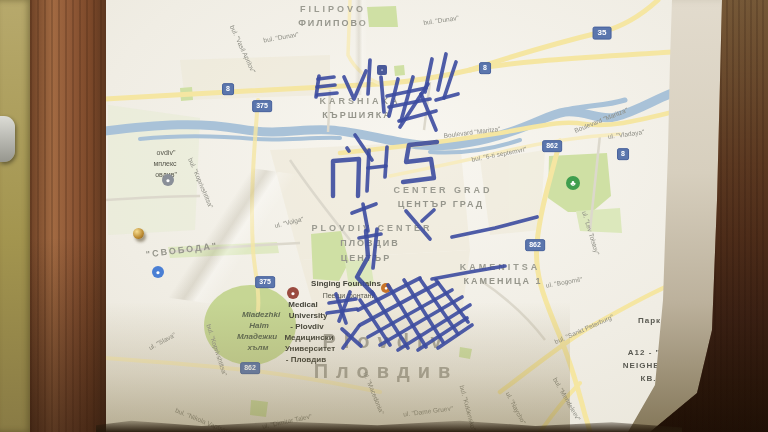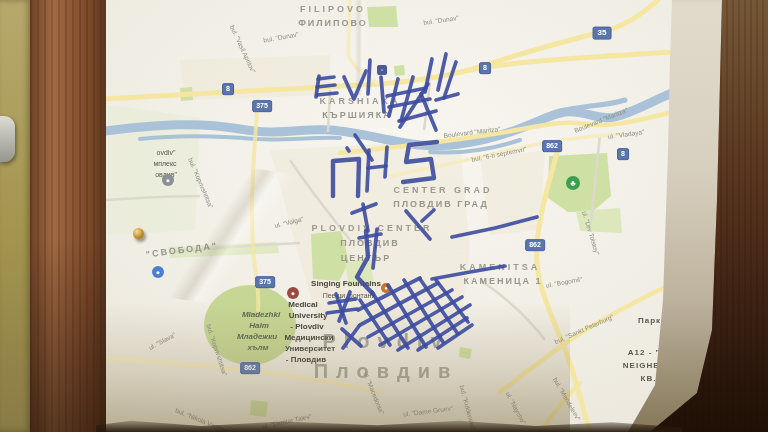--- a/index.html
+++ b/index.html
@@ -124,21 +124,21 @@
         <path stroke-width="3.5" stroke="#f7ecc0" d="M350,0 L348,55 C355,70 370,80 380,84"></path>
       </g>
     </svg>
 
     <div id="labels-layer">
         <div class="map-label area" style="left: 333px; top: 9px; transform: translate(-50%, -50%) rotate(0deg);">FILIPOVO</div>
         <div class="map-label areacy" style="left: 333px; top: 23px; transform: translate(-50%, -50%) rotate(0deg);">ФИЛИПОВО</div>
         <div class="map-label area" style="left: 360px; top: 101px; transform: translate(-50%, -50%) rotate(0deg);">KARSHIAKA</div>
         <div class="map-label areacy" style="left: 357px; top: 115px; transform: translate(-50%, -50%) rotate(0deg);">КЪРШИЯКА</div>
         <div class="map-label area" style="left: 443px; top: 190px; transform: translate(-50%, -50%) rotate(0deg);">CENTER GRAD</div>
-        <div class="map-label areacy" style="left: 441px; top: 204px; transform: translate(-50%, -50%) rotate(0deg);">ПЛОВДИВ ГРАД</div>
+        <div class="map-label areacy" style="left: 441px; top: 204px; transform: translate(-50%, -50%) rotate(0deg);">ЦЕНТЪР ГРАД</div>
         <div class="map-label area" style="left: 372px; top: 228px; transform: translate(-50%, -50%) rotate(0deg);">PLOVDIV CENTER</div>
         <div class="map-label areacy" style="left: 370px; top: 243px; transform: translate(-50%, -50%) rotate(0deg);">ПЛОВДИВ</div>
         <div class="map-label areacy" style="left: 366px; top: 258px; transform: translate(-50%, -50%) rotate(0deg);">ЦЕНТЪР</div>
         <div class="map-label area" style="left: 500px; top: 267px; transform: translate(-50%, -50%) rotate(0deg);">KAMENITSA</div>
         <div class="map-label areacy" style="left: 503px; top: 281px; transform: translate(-50%, -50%) rotate(0deg);">КАМЕНИЦА 1</div>
         <div class="map-label areacy" style="left: 182px; top: 250px; transform: translate(-50%, -50%) rotate(-7deg);">"СВОБОДА"</div>
         <div class="map-label city" style="left: 386px; top: 341px; transform: translate(-50%, -50%) rotate(0deg);">Plovdiv</div>
         <div class="map-label city" style="left: 386px; top: 371px; transform: translate(-50%, -50%) rotate(0deg);">Пловдив</div>
         <div class="map-label dark" style="left: 647px; top: 352px; transform: translate(-50%, -50%) rotate(0deg);">A12 - "L</div>
         <div class="map-label dark" style="left: 645px; top: 365px; transform: translate(-50%, -50%) rotate(0deg);">NEIGHBO</div>

